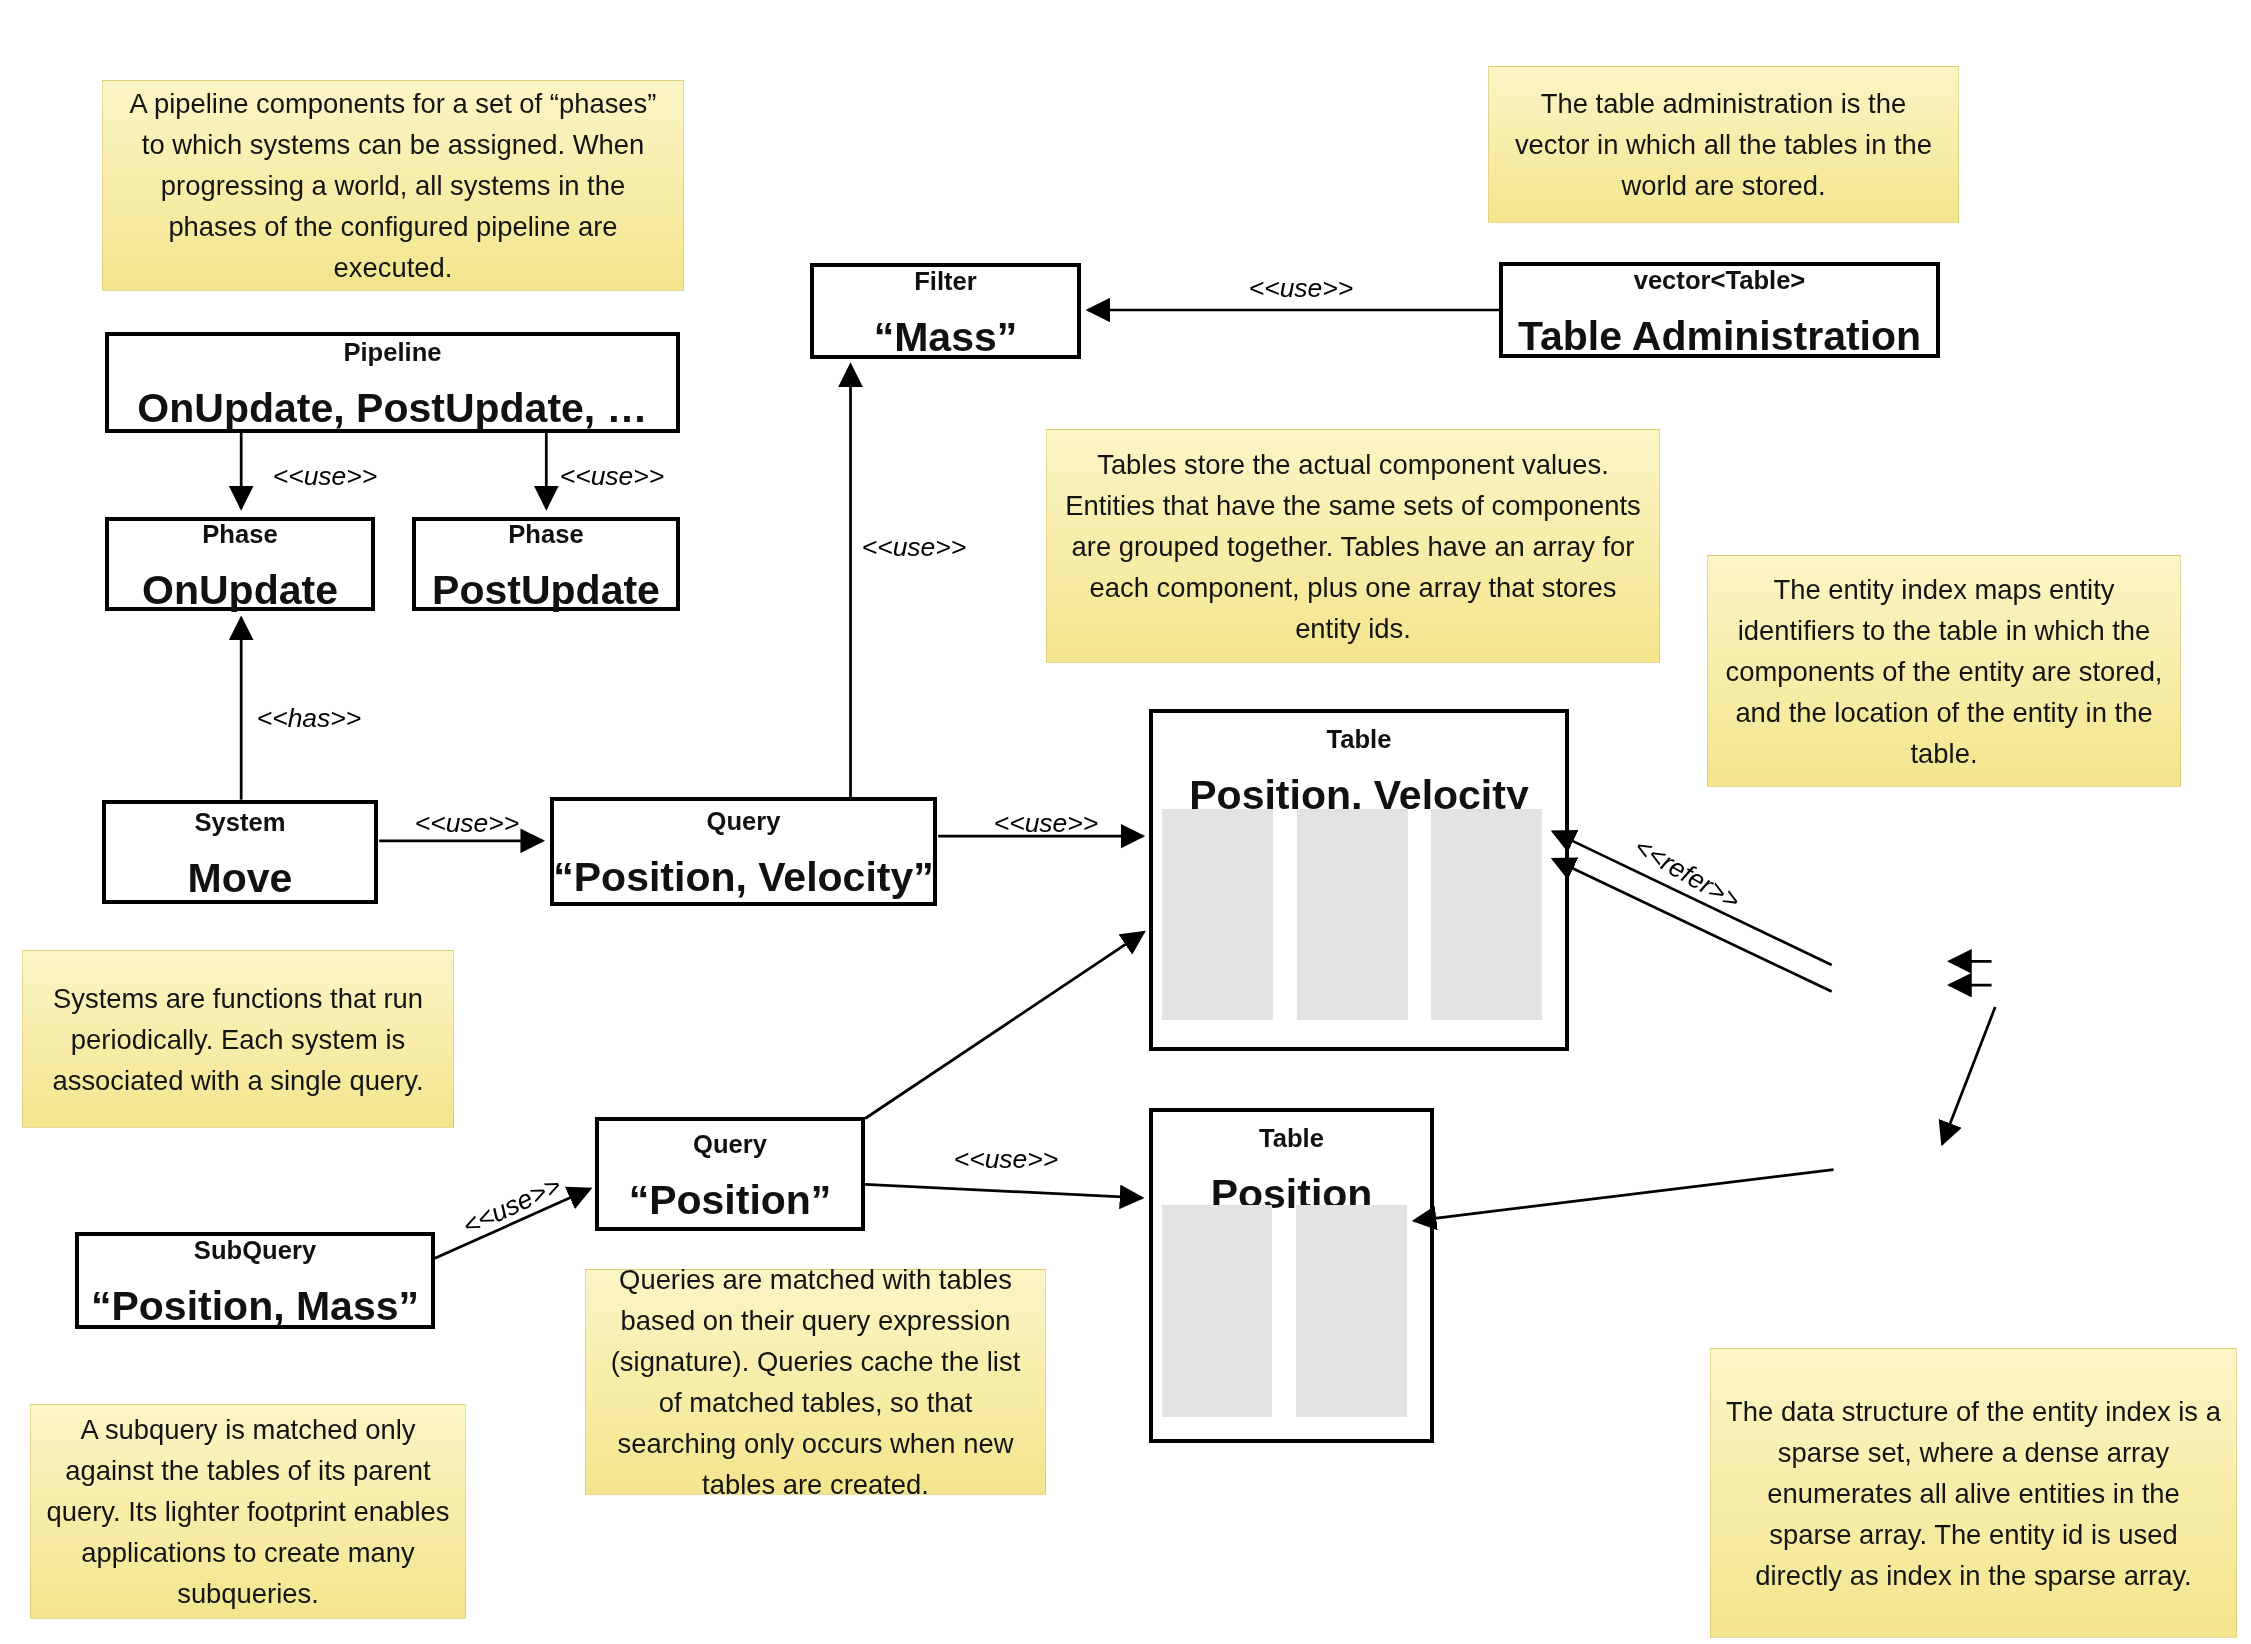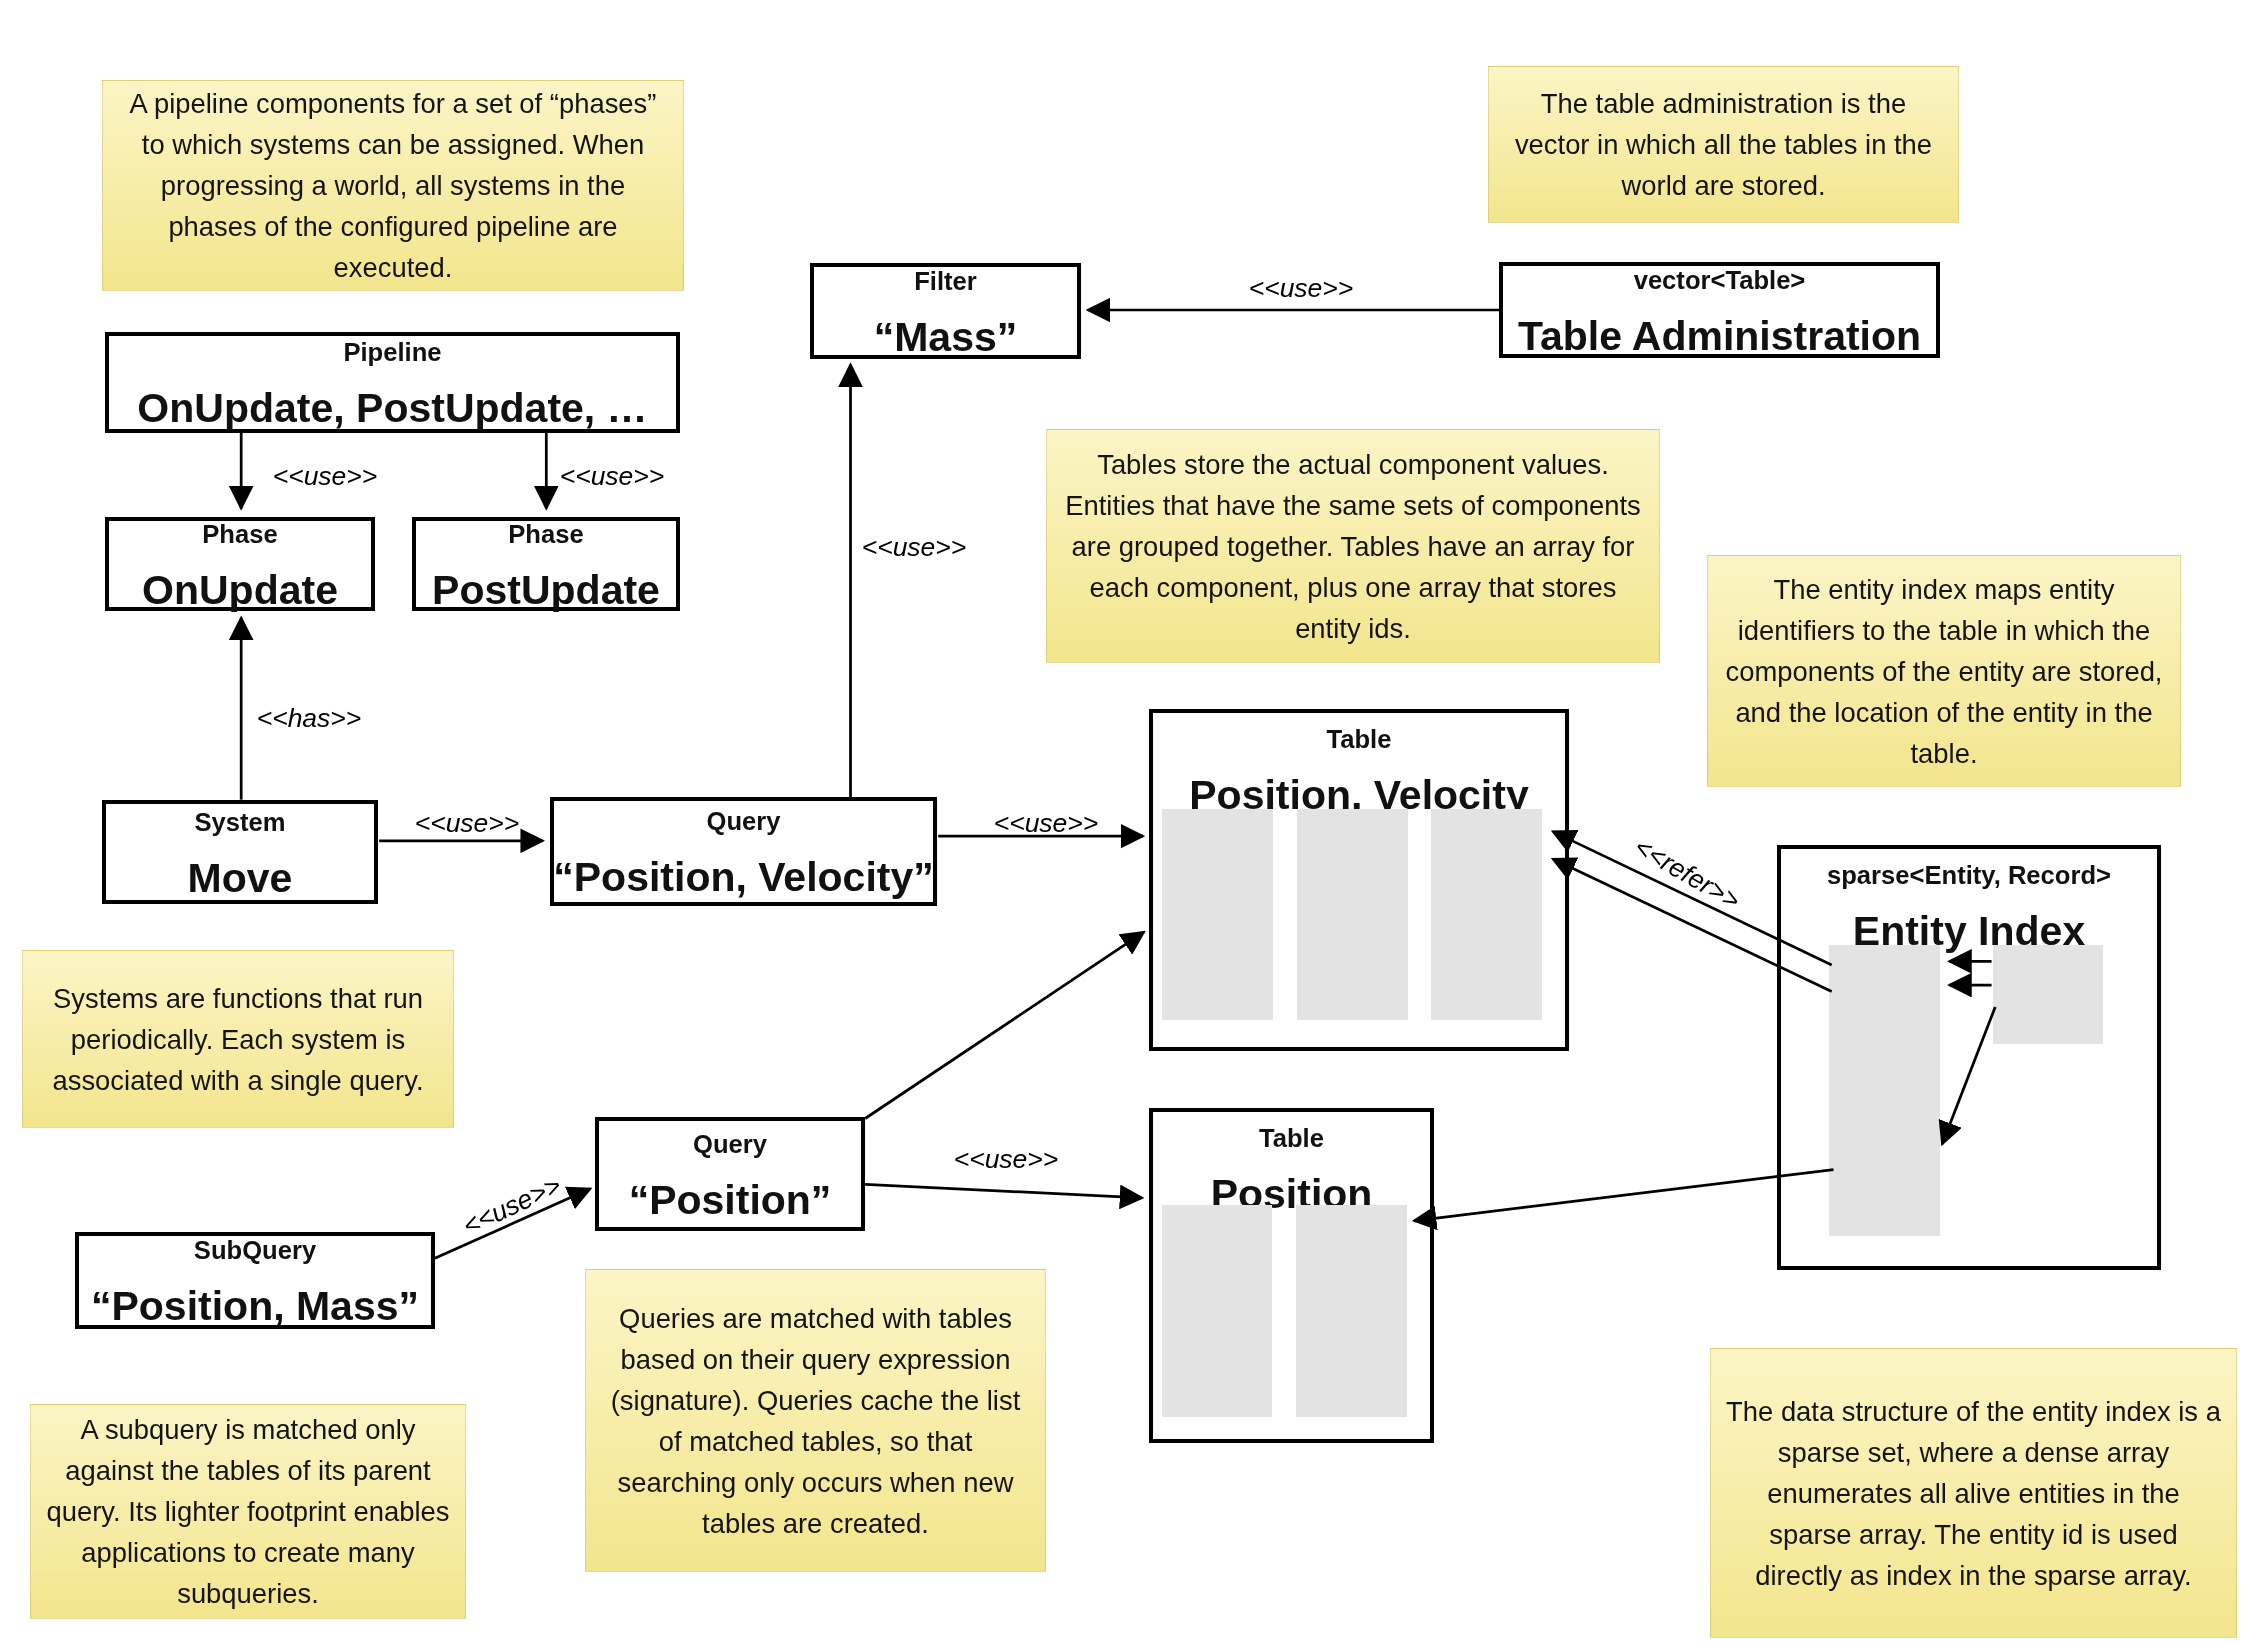--- a/index.html
+++ b/index.html
@@ -82,21 +82,21 @@
     <line x1="2180" y1="1078" x2="2134" y2="1078" marker-end="url(#arrow)"></line>
     <line x1="2184" y1="1102" x2="2126" y2="1252" marker-end="url(#arrow)"></line>
   </svg>
 
   <div class="note" style="left:102px;top:80px;width:582px;height:211px;">A pipeline components for a set of “phases” to which systems can be assigned. When progressing a world, all systems in the phases of the configured pipeline are executed.</div>
   <div class="note" style="left:1488px;top:66px;width:471px;height:157px;">The table administration is the vector in which all the tables in the world are stored.</div>
   <div class="note" style="left:1046px;top:429px;width:614px;height:234px;">Tables store the actual component values. Entities that have the same sets of components are grouped together. Tables have an array for each component, plus one array that stores entity ids.</div>
   <div class="note" style="left:1707px;top:555px;width:474px;height:232px;">The entity index maps entity identifiers to the table in which the components of the entity are stored, and the location of the entity in the table.</div>
   <div class="note" style="left:22px;top:950px;width:432px;height:178px;">Systems are functions that run periodically. Each system is associated with a single query.</div>
   <div class="note" style="left:30px;top:1404px;width:436px;height:215px;">A subquery is matched only against the tables of its parent query. Its lighter footprint enables applications to create many subqueries.</div>
-  <div class="note" style="left:585px;top:1269px;width:461px;height:303px;">Queries are matched with tables based on their query expression (signature). Queries cache the list of matched tables, so that searching only occurs when new tables are created.</div>
+  <div class="note" style="left:585px;top:1269px;width:461px;height:226px;">Queries are matched with tables based on their query expression (signature). Queries cache the list of matched tables, so that searching only occurs when new tables are created.</div>
   <div class="note" style="left:1710px;top:1348px;width:527px;height:290px;">The data structure of the entity index is a sparse set, where a dense array enumerates all alive entities in the sparse array. The entity id is used directly as index in the sparse array.</div>
 
   <div class="node" style="left:105px;top:332px;width:575px;height:101px;">
     <div class="stereo">Pipeline</div>
     <div class="nname">OnUpdate, PostUpdate, …</div>
   </div>
 
   <div class="node" style="left:105px;top:517px;width:270px;height:94px;">
     <div class="stereo">Phase</div>
     <div class="nname">OnUpdate</div>
@@ -145,26 +145,20 @@
     <div class="garray" style="left:278px;top:96px;width:111px;height:211px;"></div>
   </div>
 
   <div class="node table-node" style="left:1149px;top:1108px;width:285px;height:335px;">
     <div class="stereo">Table</div>
     <div class="nname">Position</div>
     <div class="garray" style="left:9.1px;top:93px;width:110px;height:212px;"></div>
     <div class="garray" style="left:143px;top:93px;width:111px;height:212px;"></div>
   </div>
 
-  <div class="node table-node" style="left:1777px;top:845px;width:384px;height:425px;">
-    <div class="stereo">sparse&lt;Entity, Record&gt;</div>
-    <div class="nname">Entity Index</div>
-    <div class="garray" style="left:48px;top:96px;width:111px;height:291px;"></div>
-    <div class="garray" style="left:212px;top:96px;width:110px;height:99px;"></div>
-  </div>
 
   <div class="wlabel" style="left:325px;top:476px;">&lt;&lt;use&gt;&gt;</div>
   <div class="wlabel" style="left:612px;top:476px;">&lt;&lt;use&gt;&gt;</div>
   <div class="wlabel" style="left:309px;top:718px;">&lt;&lt;has&gt;&gt;</div>
   <div class="wlabel" style="left:467px;top:823px;">&lt;&lt;use&gt;&gt;</div>
   <div class="wlabel" style="left:914px;top:547px;">&lt;&lt;use&gt;&gt;</div>
   <div class="wlabel" style="left:1301px;top:288px;">&lt;&lt;use&gt;&gt;</div>
   <div class="wlabel" style="left:1046px;top:823px;">&lt;&lt;use&gt;&gt;</div>
   <div class="wlabel" style="left:1006px;top:1159px;">&lt;&lt;use&gt;&gt;</div>
   <div class="wlabel rot-neg25" style="left:512px;top:1206px;">&lt;&lt;use&gt;&gt;</div>

